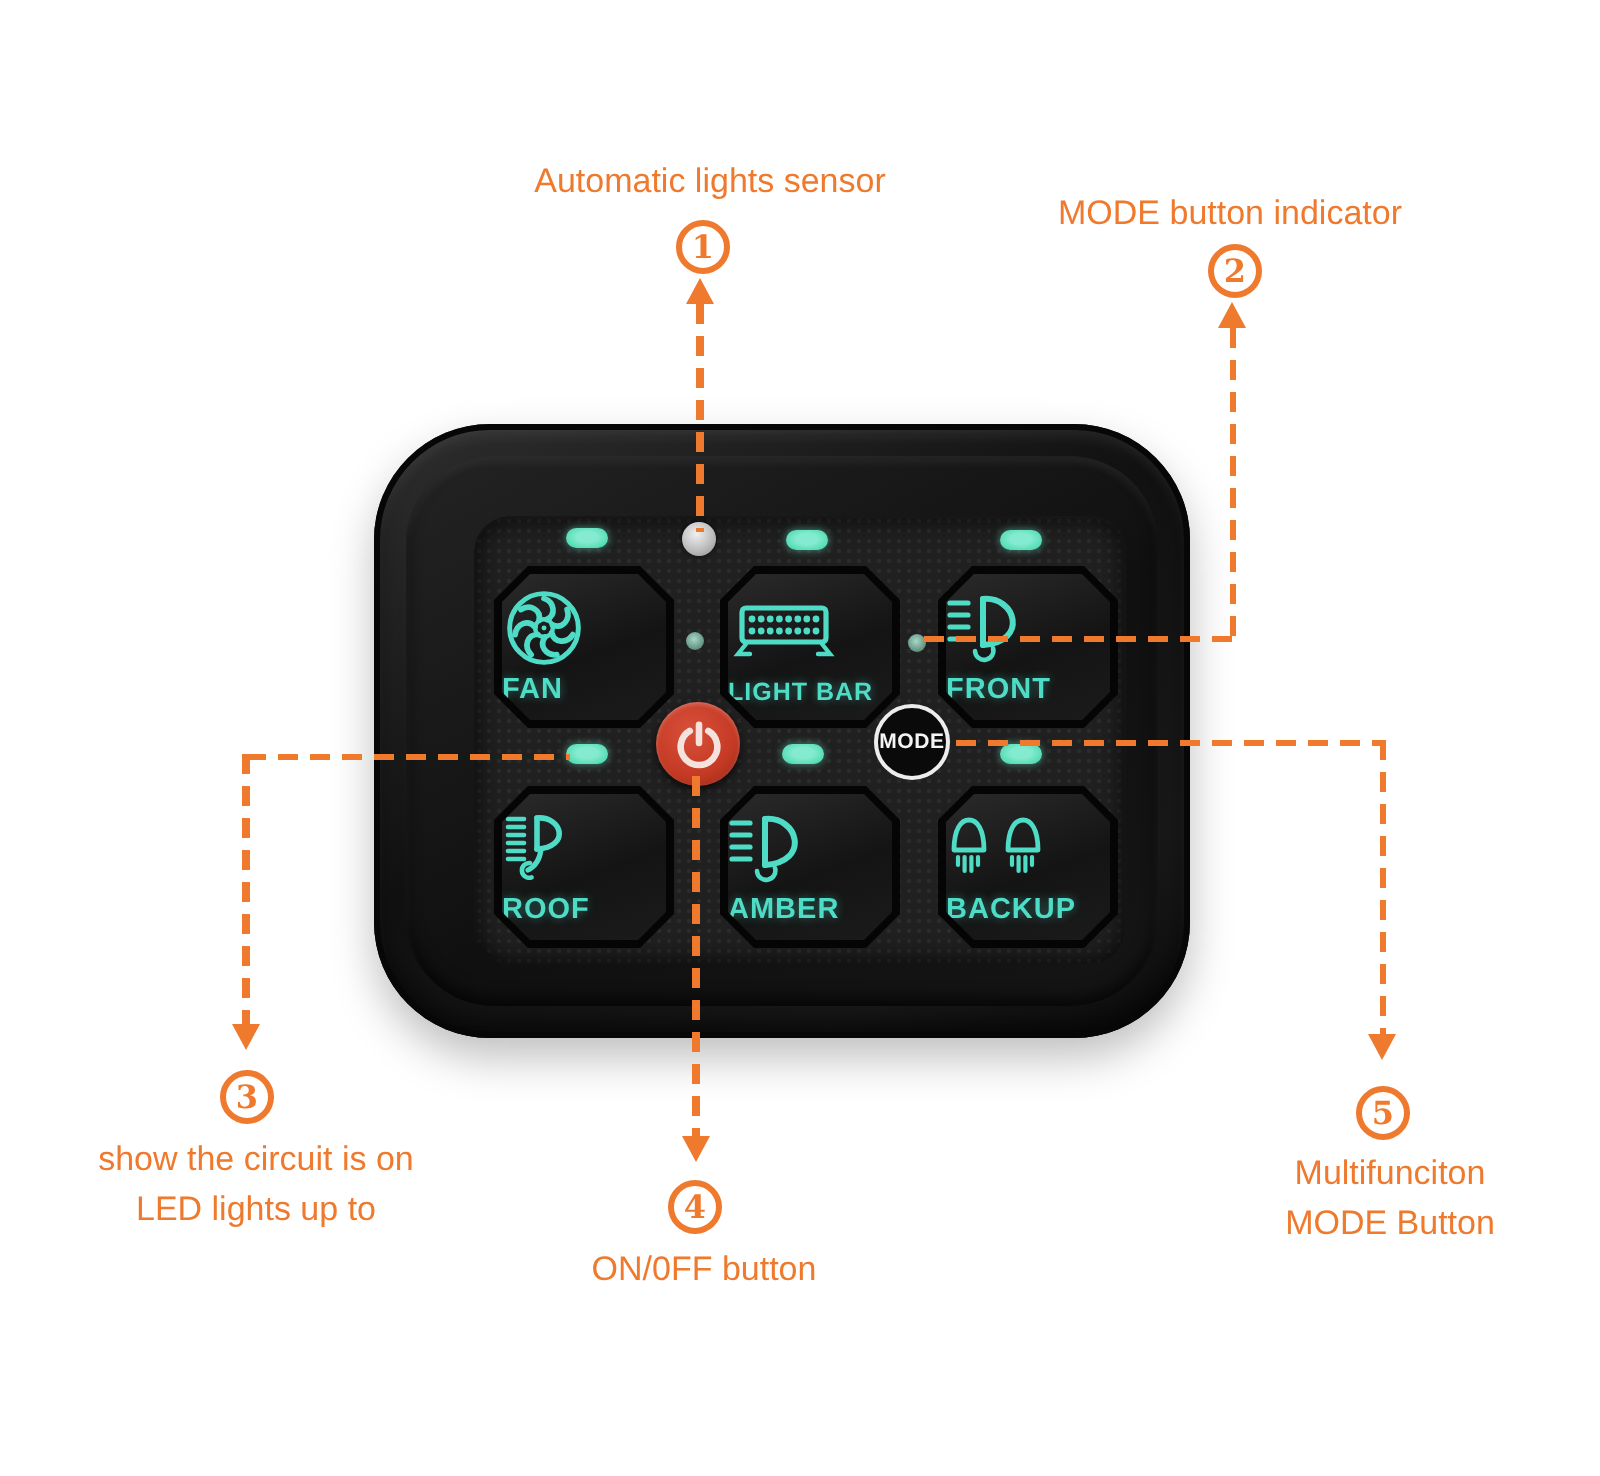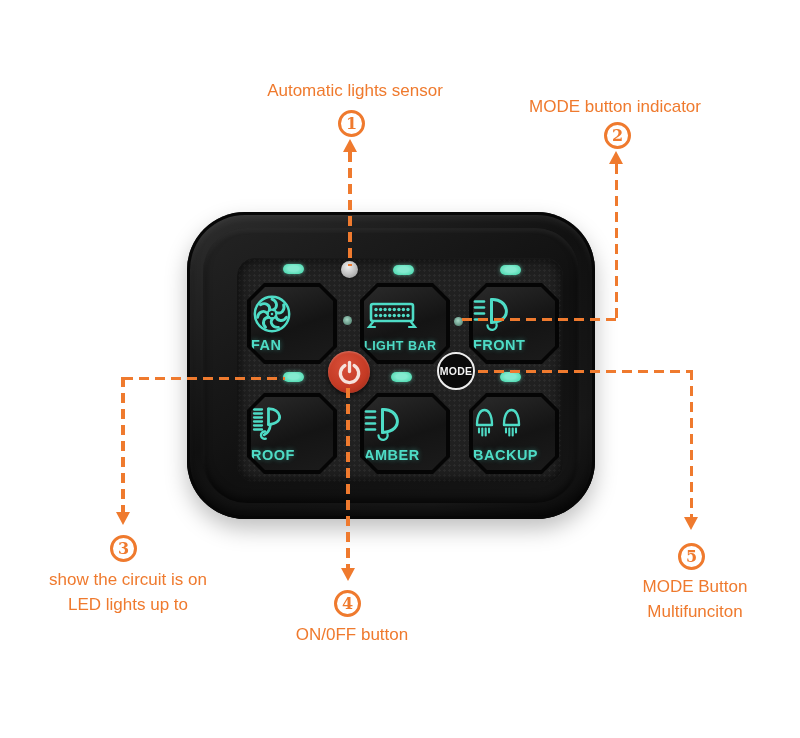--- a/index.html
+++ b/index.html
@@ -259,17 +259,17 @@
   <div class="dash-v" style="left:346px;top:388px;height:180px"></div>
   <div class="arr down" style="left:341px;top:568px"></div>
   <div class="callout-num" style="left:334px;top:590px">4</div>
   <div class="callout-text" style="left:242px;top:622px;width:220px">ON/0FF button</div>
 
   <div class="dash-h" style="left:478px;top:369.5px;width:215px"></div>
   <div class="dash-v" style="left:689.5px;top:369.5px;height:147px"></div>
   <div class="arr down" style="left:684px;top:517px"></div>
   <div class="callout-num" style="left:678px;top:543px">5</div>
   <div class="callout-text" style="left:590px;top:574px;width:210px">
+    <div>Multifunciton</div>
     <div>MODE Button</div>
-    <div>Multifunciton</div>
   </div>
 
 </div>
 
 </body></html>

